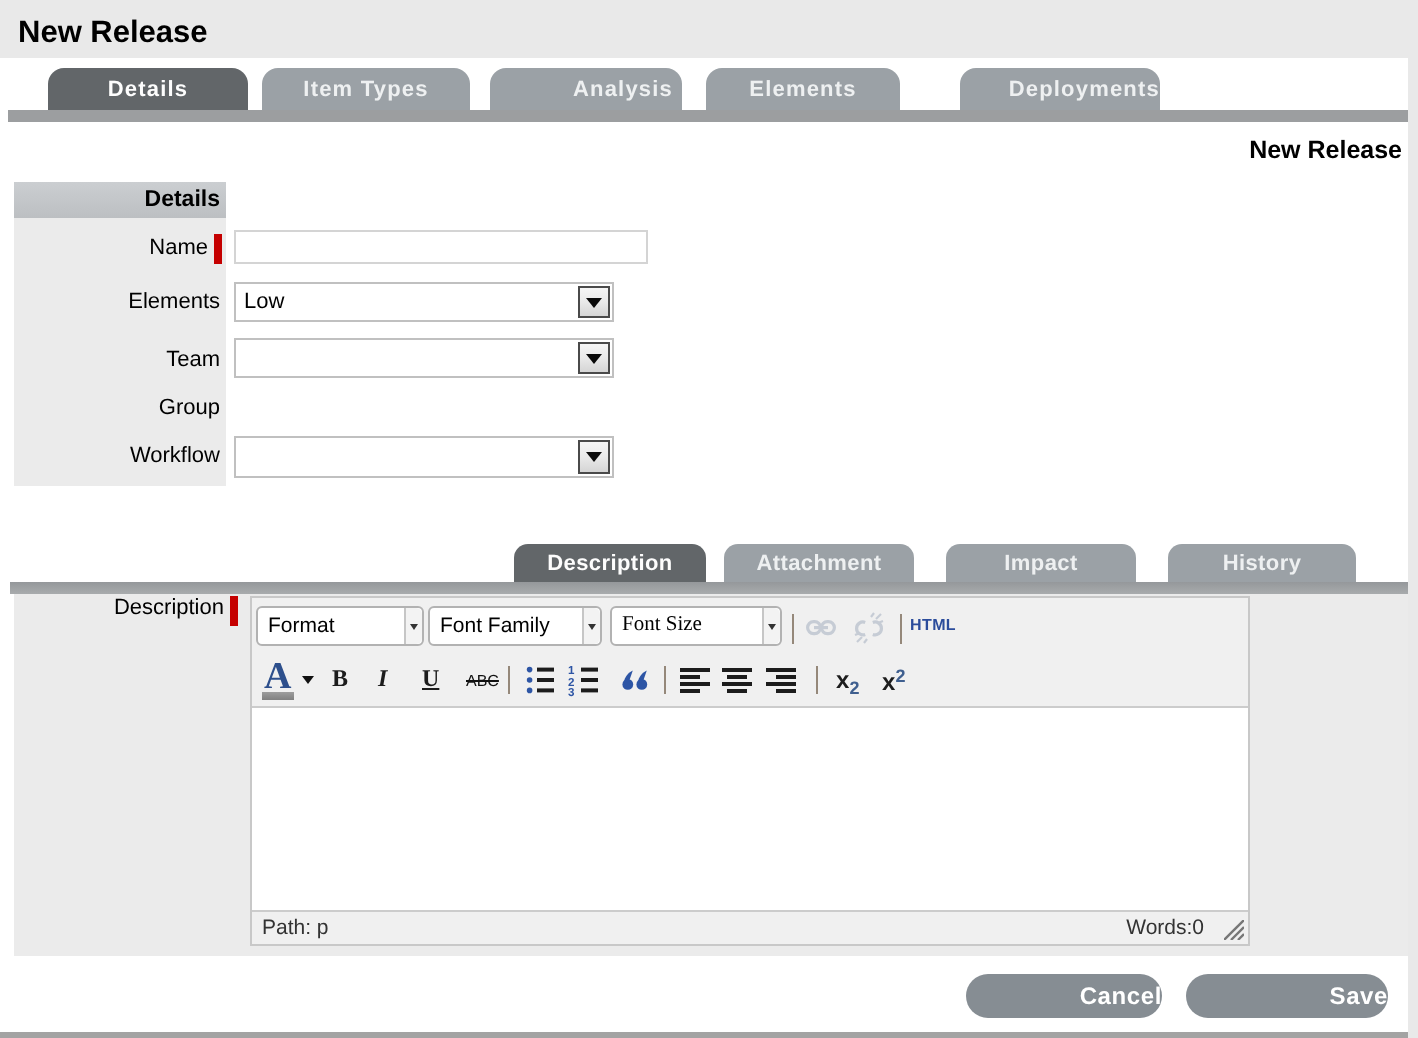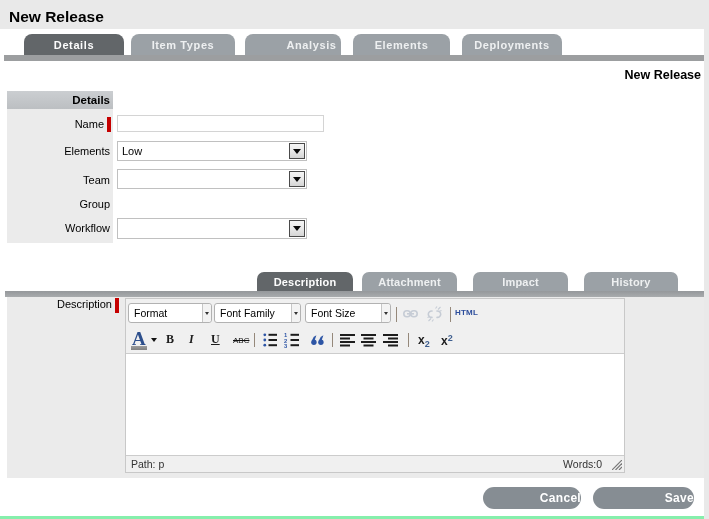--- a/index.html
+++ b/index.html
@@ -1,18 +1,18 @@
 <!DOCTYPE html>
 <html><head>
 <meta charset="utf-8">
 <style>
   *{box-sizing:border-box;}
   html,body{margin:0;padding:0;}
   body{font-family:"Liberation Sans",sans-serif;background:#e9e9e9;}
-  #stage{position:relative;width:704px;height:519px;background:#86efac;overflow:hidden;}
+  #stage{position:relative;width:704px;height:519px;background:#a3a3a3;overflow:hidden;}
   #page{position:absolute;left:0;top:0;width:707px;height:516px;background:#ffffff;}
   .abs{position:absolute;}
   
   #hdr{left:0;top:0;width:707px;height:29px;background:#e9e9e9;}
   #hdrtxt{left:9px;top:9px;font-size:15.5px;font-weight:bold;color:#000;line-height:15px;}
   
   .tab{height:21px;border-radius:8px 8px 0 0;color:#fdfdfd;font-weight:bold;
        font-size:11px;text-align:center;line-height:22px;letter-spacing:0.6px;}
   .tab.on{background:#626669;}
   .tab.off{background:#9ba1a6;color:#eef0f1;}
@@ -62,21 +62,21 @@
 <body>
 <div id="stage">
  <div id="page">
   <div class="abs" id="hdr"></div>
   <div class="abs" id="hdrtxt">New Release</div>
 
   <div class="abs tab on" style="left:24px;top:34px;width:100px;">Details</div>
   <div class="abs tab off" style="left:131px;top:34px;width:104px;">Item Types</div>
   <div class="abs tab off" style="left:245px;top:34px;width:96px;padding-left:37px;">Analysis</div>
   <div class="abs tab off" style="left:353px;top:34px;width:97px;">Elements</div>
-  <div class="abs tab off" style="left:462px;top:34px;width:100px;">Deployments</div>
+  <div class="abs tab off" style="left:480px;top:34px;width:100px;text-align:right;">Deployments</div>
   <div class="abs" id="bar1"></div>
 
   <div class="abs" id="rtitle">New Release</div>
 
   <div class="abs" id="fcol"></div>
   <div class="abs" id="fhdr">Details</div>
   <div class="abs flabel" style="top:118px;width:97px;">Name</div>
   <div class="abs rmark" style="left:107px;top:117px;"></div>
   <div class="abs flabel" style="top:145px;">Elements</div>
   <div class="abs flabel" style="top:174px;">Team</div>
@@ -106,21 +106,21 @@
 
   <div class="abs" id="editor">
     <div class="combo" style="left:2px;width:84px;">
           <span class="ct">Format</span>
           <span class="ca"></span>
         </div>
     <div class="combo" style="left:88px;width:87px;">
           <span class="ct">Font Family</span>
           <span class="ca"></span>
         </div>
-    <div class="combo" style="left:179px;width:86px;">
+    <div class="combo" style="left:179px;width:86px;font-family:Liberation Serif, serif;">
           <span class="ct">Font Size</span>
           <span class="ca"></span>
         </div>
     <div class="vsep" style="left:270px;top:8px;height:15px;"></div>
 
     <svg class="abs" style="left:277px;top:9px;" width="15" height="12" viewBox="0 0 15 12">
       <g fill="none" stroke="#c6ccd5" stroke-width="1.6">
         <rect x="0.8" y="2.8" width="6.5" height="6" rx="3"></rect>
         <rect x="7.7" y="2.8" width="6.5" height="6" rx="3"></rect>
         <line x1="4" y1="5.8" x2="11" y2="5.8"></line>

